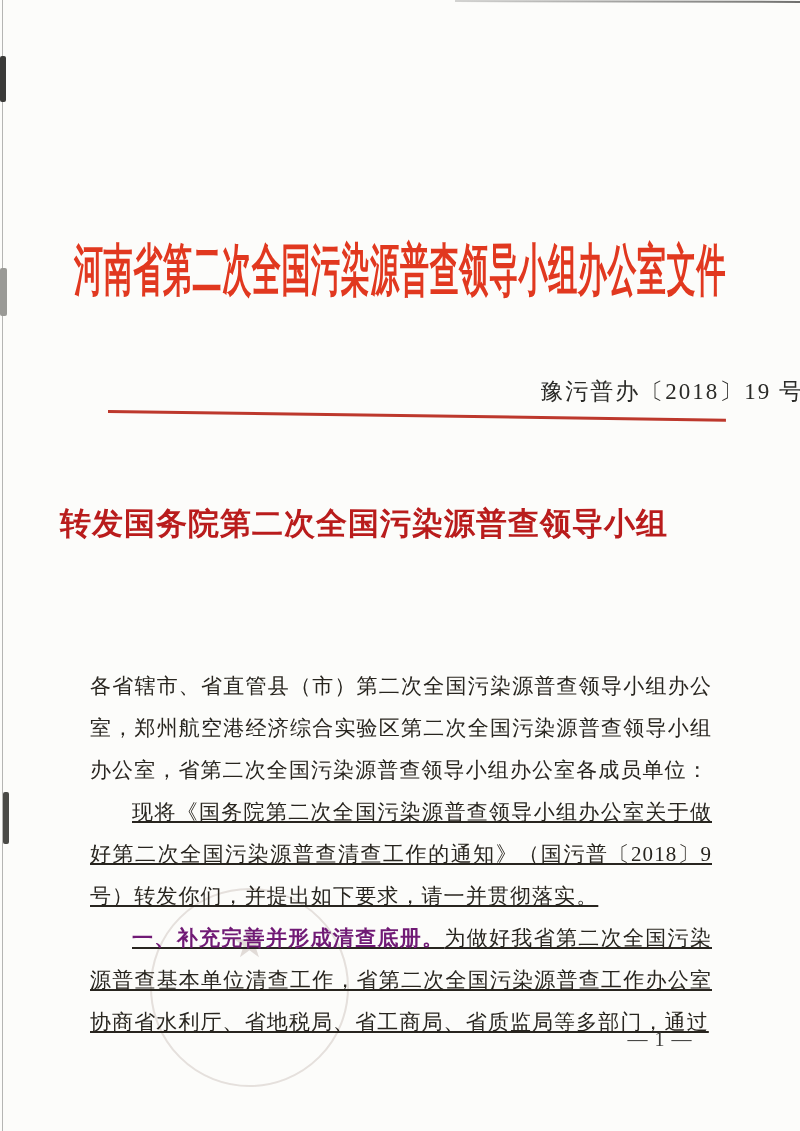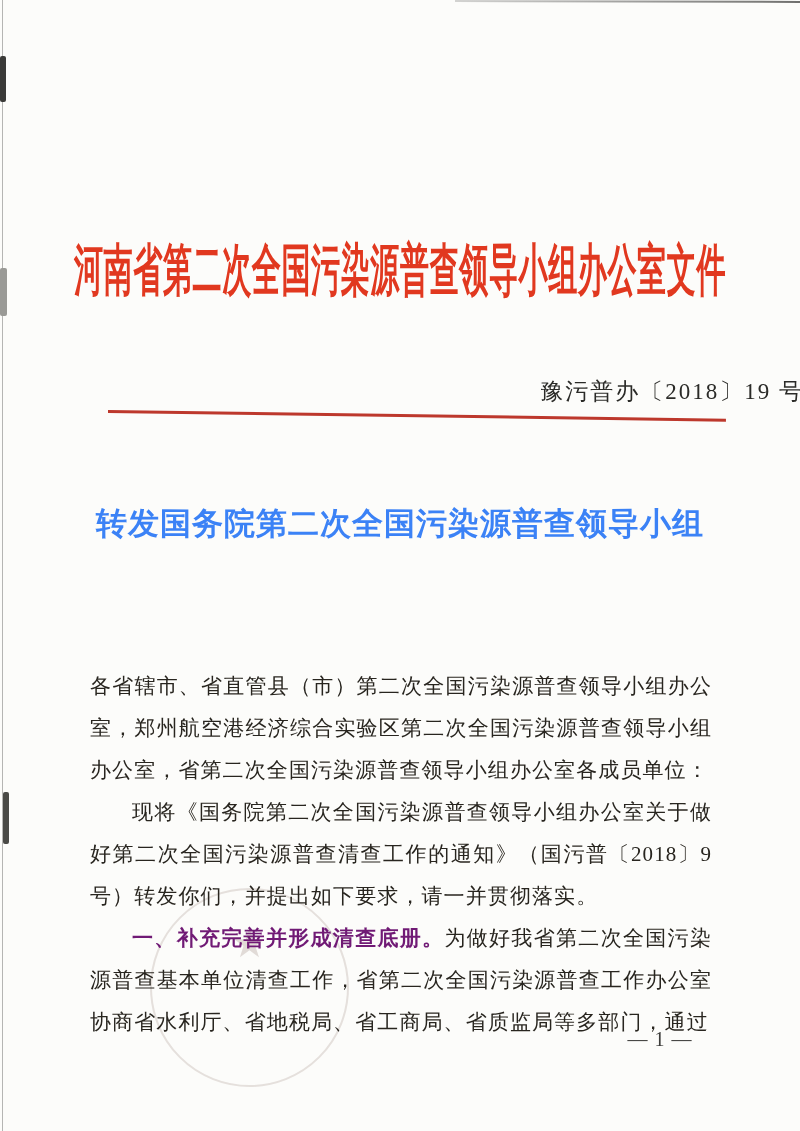--- a/index.html
+++ b/index.html
@@ -65,36 +65,36 @@
   
   .red-rule {
     position: absolute; top: 410px; left: 108px; width: 618px; height: 3px;
     background: var(--rule-red, #bd382c);
     transform: rotate(0.8deg); transform-origin: left center;
   }
 
   
   .title {
     position: absolute; top: 497px; left: 60px; right: 60px;
-    text-align: center;
+    text-align: left;
     font-size: 31px; line-height: 53px; font-weight: 700;
-    color: #3b82f6;
+    color: #b91c1c;
     letter-spacing: 1px;
   }
 
   
   .body-text {
     position: absolute; top: 665px; left: 90px; width: 622px;
     font-size: 21px; line-height: 42px;
     letter-spacing: 1.1px;
     text-align: justify;
     color: #28251f;
   }
   .body-text p { margin: 0; }
-  .body-text .indent { text-indent: 2em; }
+  .body-text .indent { text-indent: 2em; text-decoration: underline; }
   .body-text strong {
     font-weight: 700;
     color: #701a75;
   }
 
   
   .page-number {
     position: absolute; top: 1028px; left: 585px; width: 150px;
     text-align: center;
     font-size: 20px; letter-spacing: 1px;

